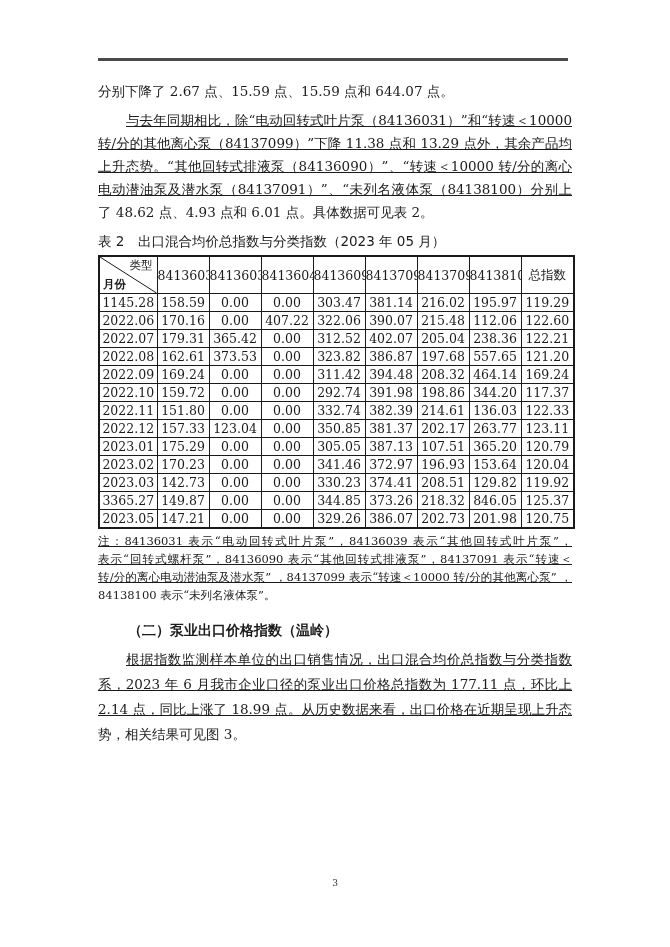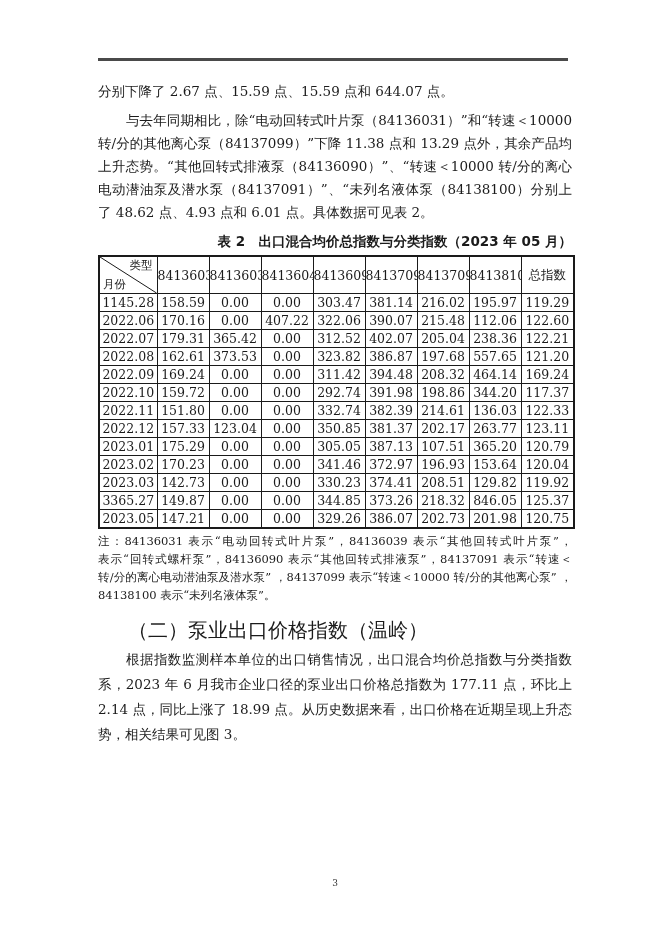--- a/index.html
+++ b/index.html
@@ -12,52 +12,52 @@
     position:absolute; left:98px; top:58px; width:470px; height:3px;
     background:#4a4a4a;
   }
   .content { position:absolute; left:98px; top:80px; width:474px; }
 
   .para { font-size:13.5px; }
   .tline {
     height:23px; line-height:23px; overflow:hidden;
     text-align:justify;
   }
-  .tline.just { text-align-last:justify; }
+  .tline.just { text-align-last:justify;text-decoration:underline; }
   .tline.indent { text-indent:28px; }
   #para2 { margin-top:6px; }
 
   .table-title {
-    margin-top:6px; height:23px; line-height:23px; text-align:right;
+    margin-top:6px; height:23px; line-height:23px; text-align:left;
     font-family:"DejaVu Sans","Liberation Sans",sans-serif;
-    font-weight:bold; font-size:13.5px;
+    font-weight:normal; font-size:13.5px;
   }
 
   table.idx {
     margin-top:2px; width:477px; table-layout:fixed;
     border-collapse:collapse; border:2px solid #1a1a1a;
   }
   table.idx th, table.idx td {
     border:1px solid #1a1a1a; padding:0; text-align:center;
     font-weight:normal; font-size:12.5px; overflow:hidden; white-space:nowrap;
   }
   table.idx thead th { height:36px; }
   table.idx tbody td { height:17px; }
   th.corner { position:relative; }
   th.corner svg { position:absolute; left:0; top:0; width:100%; height:100%; }
   .corner-top { position:absolute; top:2px; right:4px; font-size:11.5px; line-height:13px; }
-  .corner-bottom { position:absolute; bottom:2px; left:3px; font-size:11.5px; line-height:13px; }
+  .corner-bottom { position:absolute; bottom:2px; left:3px; font-size:11.5px; line-height:13px;font-weight:bold; }
 
   .note { margin-top:3px; font-size:11.5px; }
   .note .tline { height:18px; line-height:18px; }
 
   .heading2 {
     margin-top:16px; height:20px; line-height:20px; padding-left:30px;
     font-family:"DejaVu Sans","Liberation Sans",sans-serif;
-    font-weight:normal; font-size:20px;
+    font-weight:bold; font-size:14px;
   }
   #para3 { margin-top:7px; }
   #para3 .tline { height:25px; line-height:25px; }
 
   .page-number {
     position:absolute; left:0; top:878px; width:670px; height:13px;
     text-align:center; font-size:9px; color:#333;
   }
 </style>
 </head>

